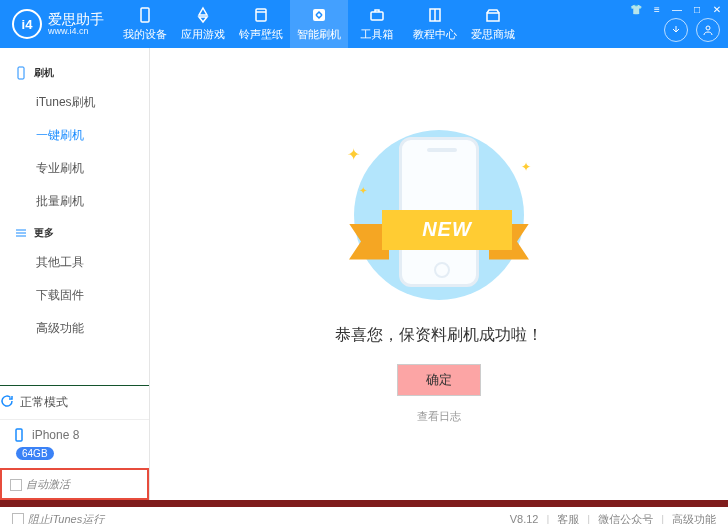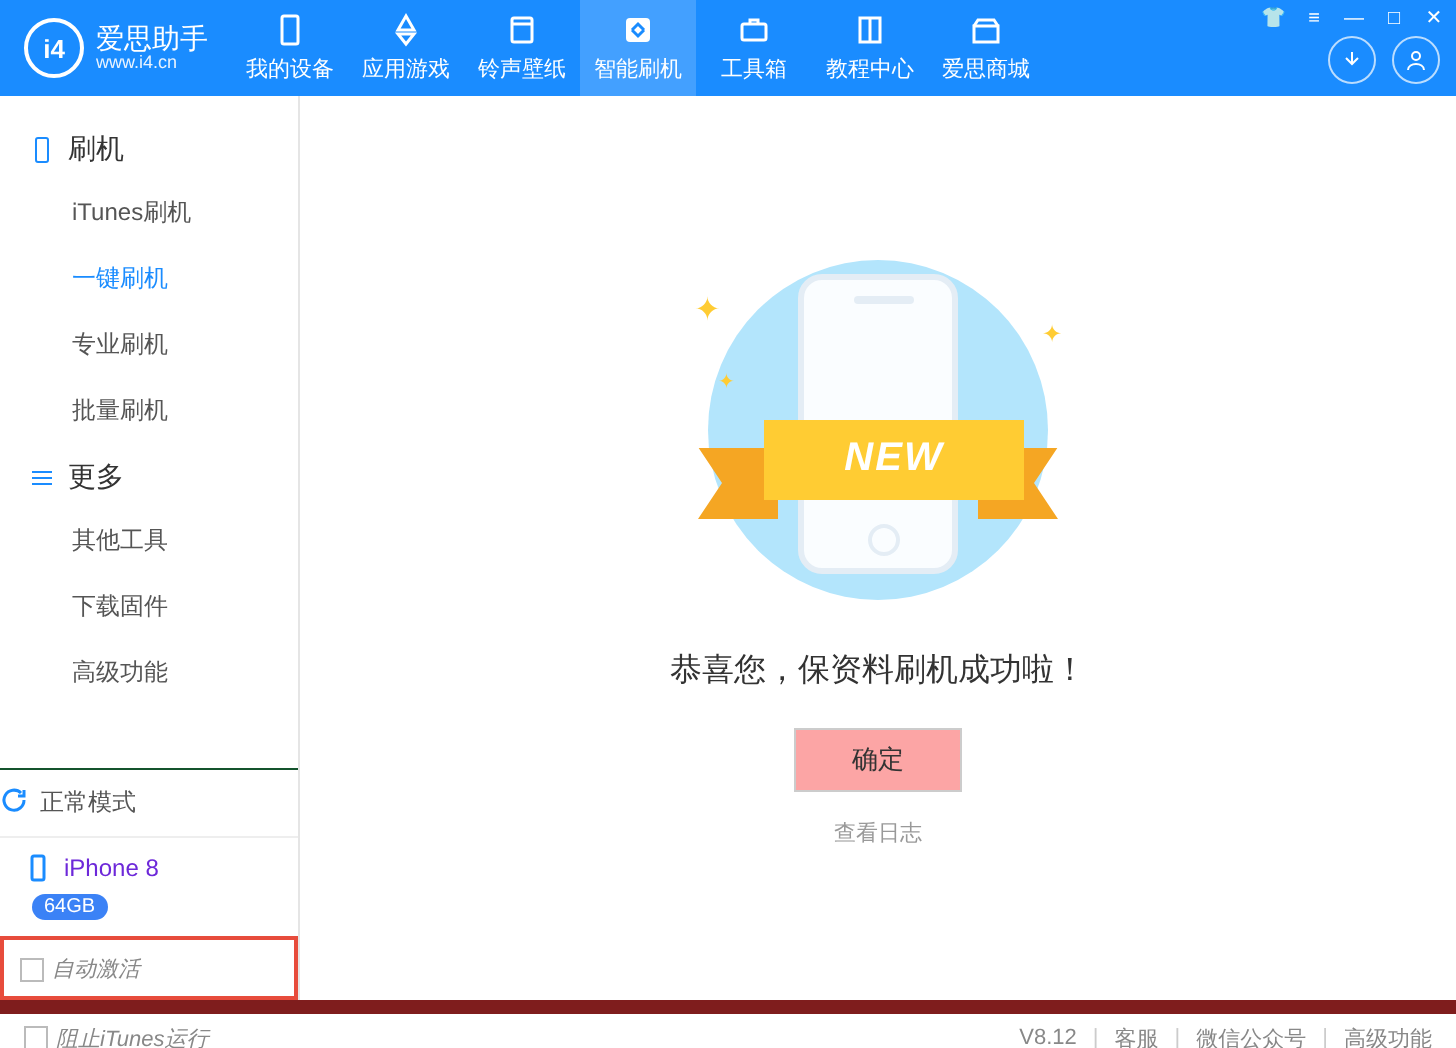--- a/index.html
+++ b/index.html
@@ -14,27 +14,27 @@
 .nav-item.active { background: rgba(255,255,255,0.18); }
 .nav-icon { width: 18px; height: 18px; margin-bottom: 3px; display: flex; align-items: center; justify-content: center; }
 .nav-icon svg { stroke: #fff; fill: none; stroke-width: 1.5; }
 .win-controls { position: absolute; right: 4px; top: 2px; display: flex; gap: 6px; }
 .win-btn { width: 14px; height: 14px; display: flex; align-items: center; justify-content: center; cursor: pointer; font-size: 10px; color: #fff; }
 .account-btns { position: absolute; right: 8px; bottom: 6px; display: flex; gap: 8px; }
 .account-btn { width: 24px; height: 24px; border: 1.5px solid rgba(255,255,255,0.7); border-radius: 50%; display: flex; align-items: center; justify-content: center; cursor: pointer; }
 .main { display: flex; height: 452px; }
 .sidebar { width: 150px; background: #fff; border-right: 1px solid #e5e5e5; display: flex; flex-direction: column; }
 .side-content { flex: 1; padding-top: 10px; overflow: auto; }
-.side-group { padding: 8px 14px 6px; font-size: 14px; color: #333; display: flex; align-items: center; gap: 6px; }
+.side-group { padding: 8px 14px 6px; font-size: 10px; color: #333; display: flex; align-items: center; gap: 6px; font-weight: bold; }
 .side-group svg { stroke: #1a8cff; }
 .side-item { padding: 8px 14px 8px 36px; font-size: 12px; color: #555; cursor: pointer; }
 .side-item.active { color: #1a8cff; }
 .status-box { border-top: 1px solid #14532d; padding: 8px 0; font-size: 12px; color: #555; display: flex; align-items: flex-start; gap: 6px; }
 .device-box { border-top: 1px solid #eee; padding: 8px 12px; font-size: 12px; }
-.device-name { color: #6d28d9; display: flex; align-items: center; gap: 6px; margin-bottom: 4px; }
+.device-name { color: #737373; display: flex; align-items: center; gap: 6px; margin-bottom: 4px; }
 .device-cap { display: inline-block; background: #3b82f6; color: #fff; font-size: 10px; padding: 1px 6px; border-radius: 8px; margin-left: 4px; }
 .bottom-checks { border-top: 1px solid #eee; padding: 8px 10px; font-size: 11px; color: #888; display: flex; gap: 14px; outline: 2px solid #e74c3c; outline-offset: -2px; }
 .chk { display: flex; align-items: center; gap: 4px; cursor: pointer; font-style: italic; }
 .chk-box { width: 12px; height: 12px; border: 1px solid #bbb; background: #fff; }
 .content { flex: 1; background: #fff; position: relative; display: flex; flex-direction: column; align-items: center; justify-content: center; }
 .illustration { width: 220px; height: 180px; position: relative; margin-bottom: 20px; }
 .circle-bg { position: absolute; width: 170px; height: 170px; background: #b3e5fc; border-radius: 50%; left: 25px; top: 5px; }
 .phone { position: absolute; width: 80px; height: 150px; background: #fafdff; border: 3px solid #e4edf5; border-radius: 12px; left: 70px; top: 12px; }
 .phone::before { content: ""; position: absolute; width: 30px; height: 4px; background: #e4edf5; border-radius: 2px; top: 8px; left: 25px; }
 .phone::after { content: ""; position: absolute; width: 12px; height: 12px; border: 2px solid #e4edf5; border-radius: 50%; bottom: 6px; left: 32px; }

